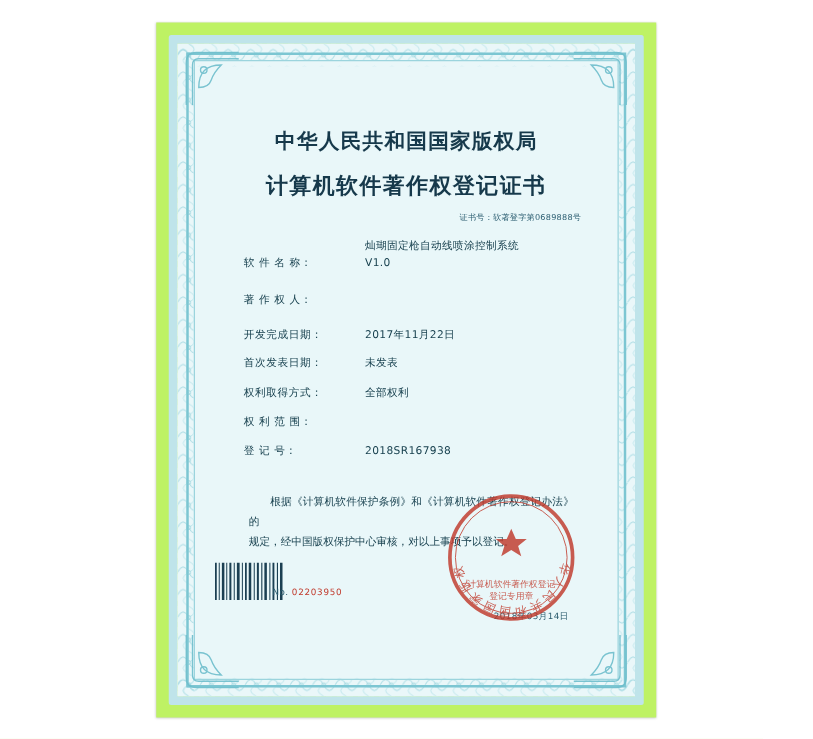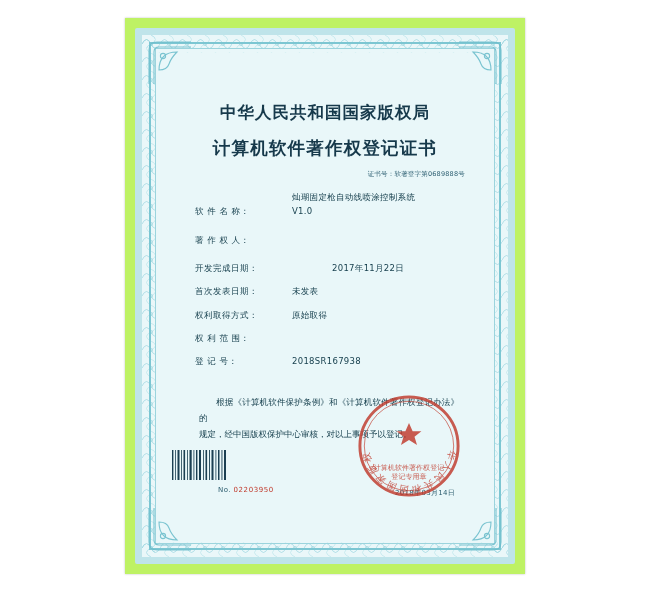--- a/index.html
+++ b/index.html
@@ -129,21 +129,21 @@
   }
   .fvalue {
     flex: 1 1 auto;
     letter-spacing: 0.3px;
     margin-left: 21px;
   }
   .fvalue .line2 {
     display: block;
     margin-top: 2px;
   }
-  .gap-top { margin-top: 16px; gap: 40px; }
+  .gap-top { margin-top: 16px; }
 
   .para {
     margin-top: 26px;
     padding-left: 38px;
     padding-right: 30px;
     font-size: 8.5px;
     line-height: 1.9;
     text-align: justify;
     color: #18414f;
   }
@@ -174,21 +174,21 @@
     font-size: 7px;
     color: #2b5c6e;
     letter-spacing: 0.3px;
     z-index: 5;
     margin-top: 32px;
   }
 
   .docno {
     position: absolute;
     left: 16px;
-    bottom: 44px;
+    bottom: 60px;
     font-size: 7px;
     color: #2b5c6e;
     letter-spacing: 0.4px;
     padding-left: 41px;
   }
   .docno .red {
     color: #c0392b;
     letter-spacing: 0.6px;
   }
 </style>
@@ -284,21 +284,21 @@
         <div class="fvalue">2017年11月22日</div>
       </div>
 
       <div class="frow">
         <div class="flabel">首次发表日期：</div>
         <div class="fvalue">未发表</div>
       </div>
 
       <div class="frow">
         <div class="flabel">权利取得方式：</div>
-        <div class="fvalue">原始取得</div>
+        <div class="fvalue">全部权利</div>
       </div>
 
       <div class="frow">
         <div class="flabel">权 利 范 围：</div>
       </div>
 
       <div class="frow">
         <div class="flabel">登 记 号：</div>
         <div class="fvalue">2018SR167938</div>
       </div>

